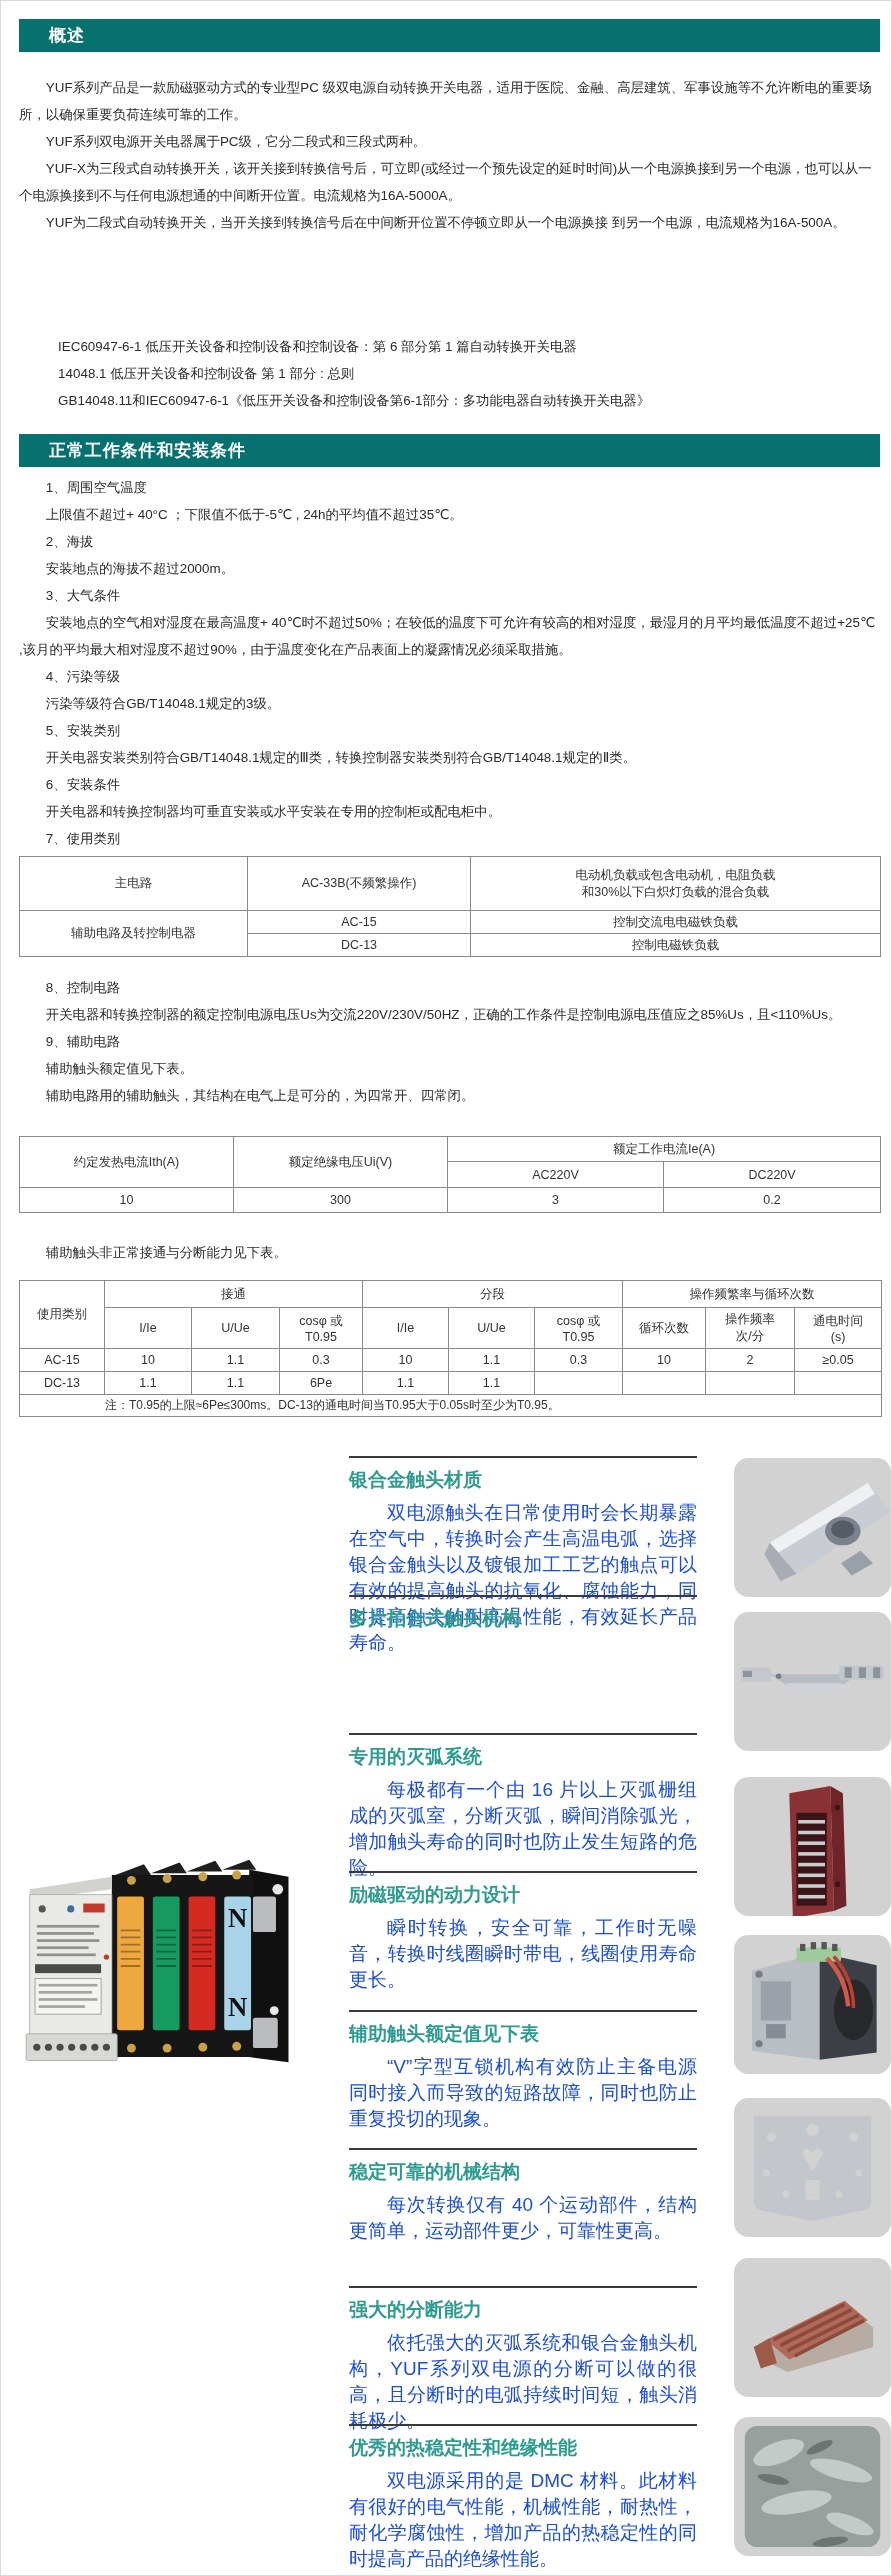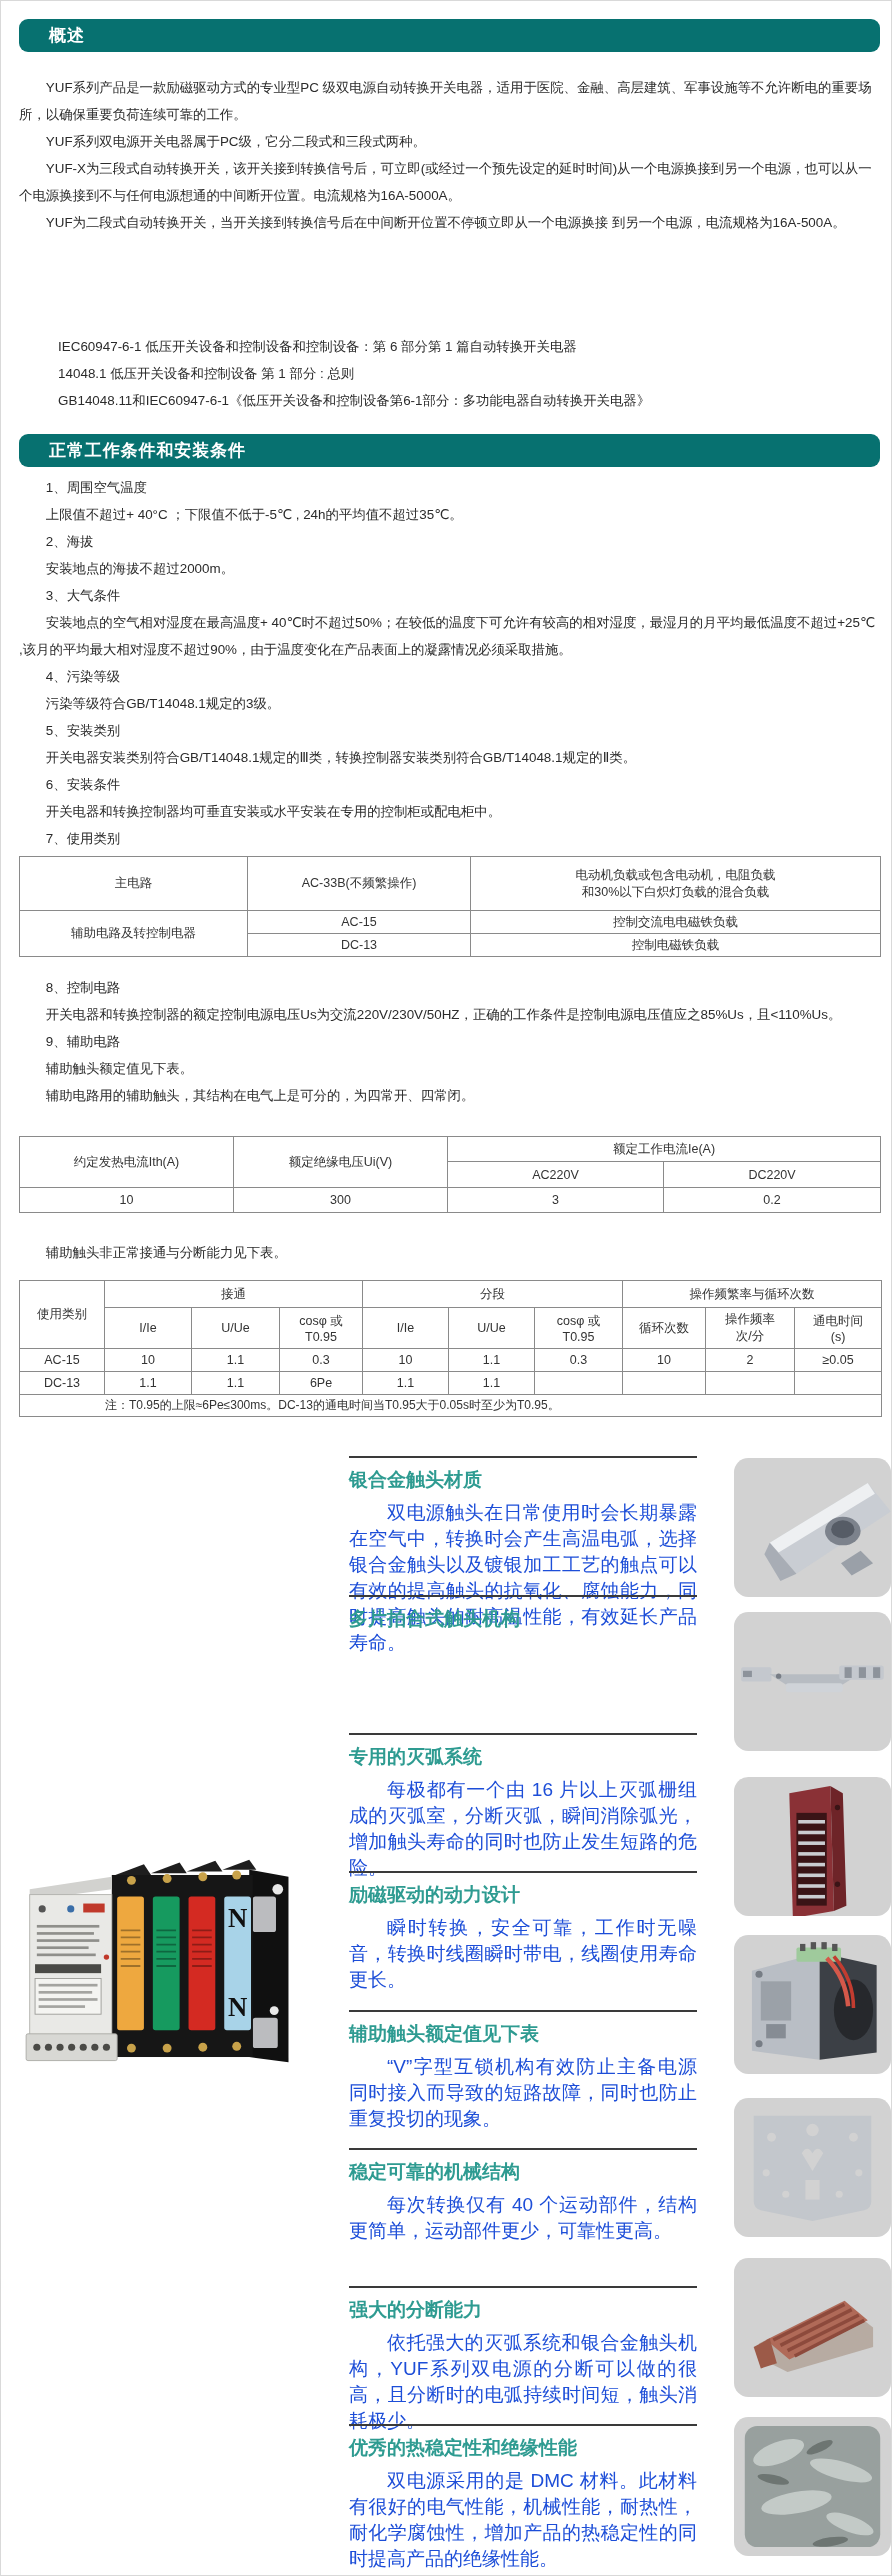--- a/index.html
+++ b/index.html
@@ -1,19 +1,19 @@
 <!DOCTYPE html>
 <html style="font-size:14.3px"><head>
 <meta charset="utf-8">
 <style>
   html,body{margin:0;padding:0;background:#fff;}
   body{font-family:"Liberation Sans","DejaVu Sans",sans-serif;color:#2b2b2b;}
   .page{position:relative;width:890px;height:2574px;background:#fff;border:0.9px solid #d9d9d9;overflow:hidden;}
   .bar{position:absolute;left:18px;width:861px;height:33px;background:#077170;color:#fff;
-       font-size:17px;font-weight:bold;line-height:33px;padding-left:30px;box-sizing:border-box;letter-spacing:0.9px;border-radius:9px;}
+       font-size:17px;font-weight:bold;line-height:33px;padding-left:30px;box-sizing:border-box;letter-spacing:0.9px;}
   .tb{position:absolute;left:18px;width:858px;font-size:13.4px;line-height:27px;}
   .tb p{margin:0;}
   .ind{text-indent:2em;}
   .std{padding-left:7.1px;}
   table.dt{position:absolute;left:18px;width:861px;border-collapse:collapse;table-layout:fixed;
            font-size:12.5px;color:#333;text-align:center;}
   table.dt td{border:0.9px solid #8a8a8a;padding:1.8px 3.6px;vertical-align:middle;}
   .pre{white-space:pre-line;}
   .note-cell{text-align:left !important;padding-left:85px !important;font-size:12px;}
   .feature{position:absolute;left:348px;width:348px;}

